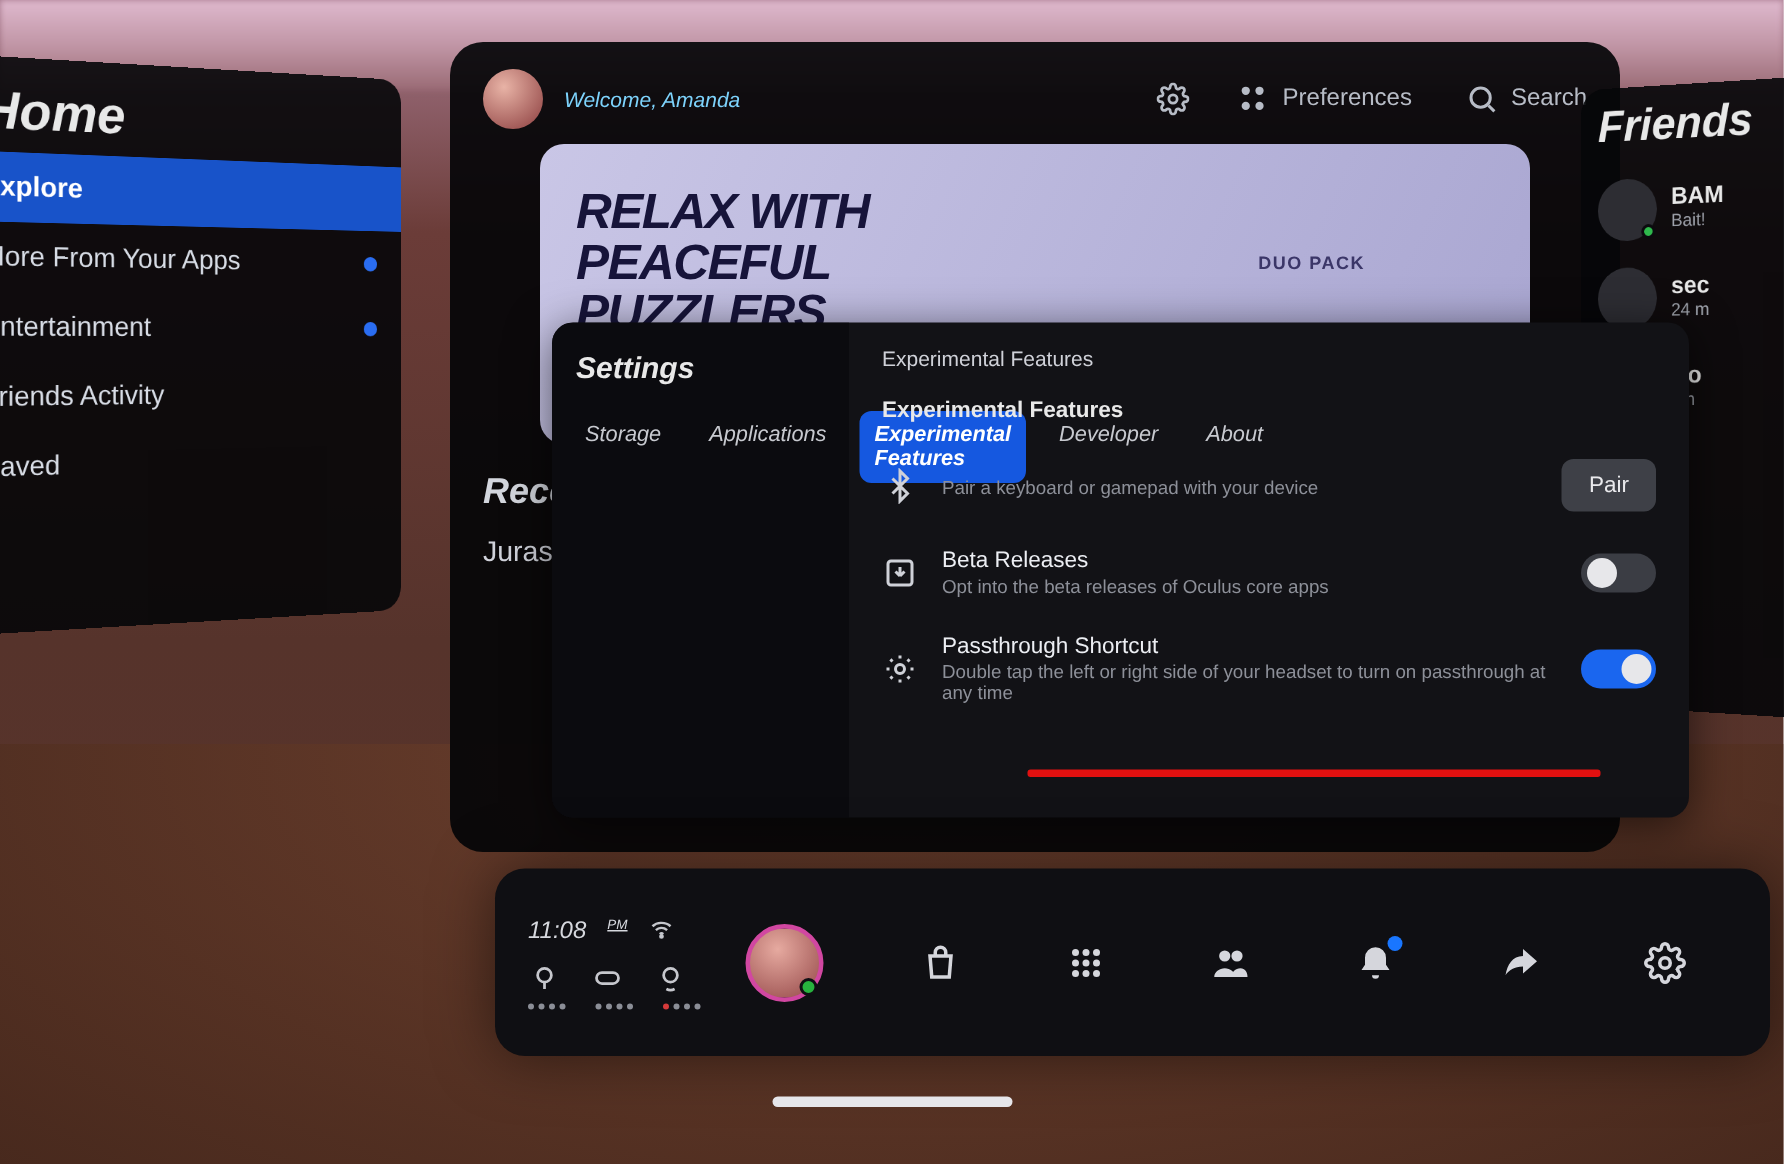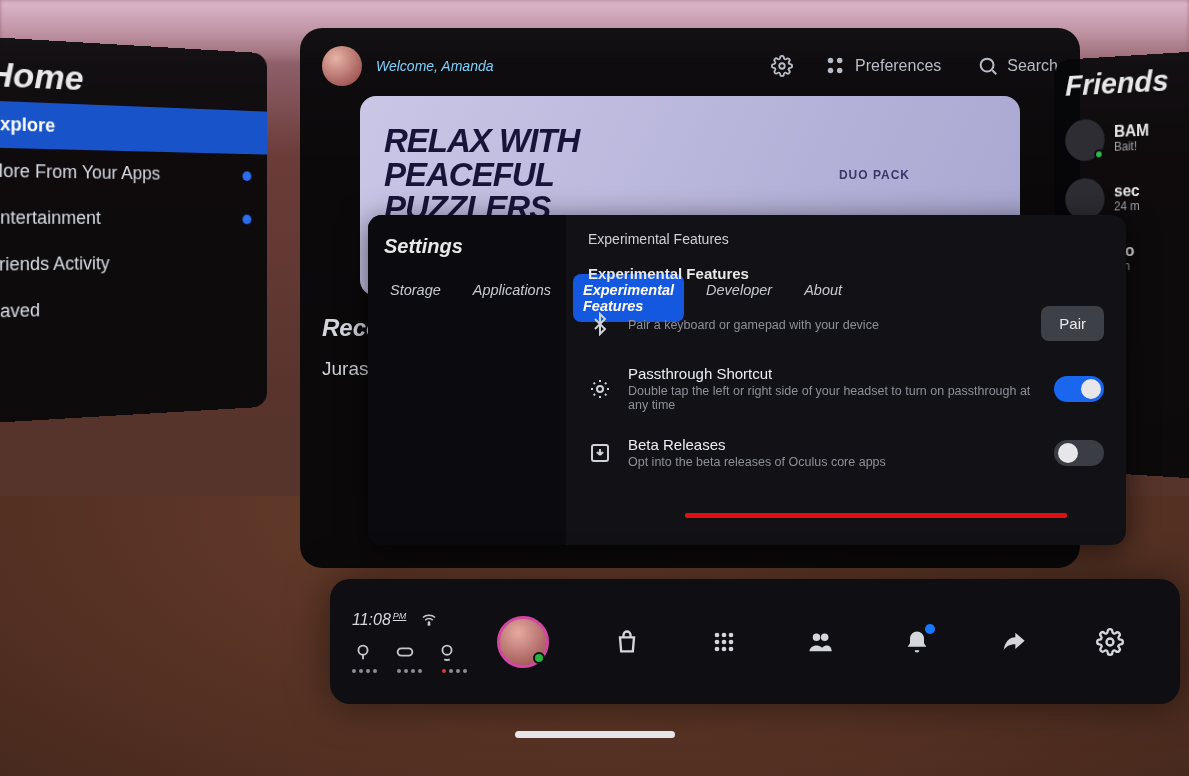--- a/index.html
+++ b/index.html
@@ -96,21 +96,21 @@
   .redline{position:absolute;left:685px;top:513px;width:382px;height:5px;background:#e11010;border-radius:2px;z-index:9;}
 
   
   .taskbar{
     position:absolute;left:330px;bottom:72px;width:850px;height:125px;
     background:#0f0f13;border-radius:20px;display:flex;align-items:center;
     padding:0 22px;gap:8px;box-shadow:0 0 40px rgba(0,0,0,.5);
   }
   .tb-left{display:flex;flex-direction:column;align-items:flex-start;margin-right:14px;gap:6px;}
   .clock{font-size:16px;font-style:italic;color:#d6d8de;}
-  .clock sup{font-size:9px;margin-left:2px;text-decoration:underline;}
+  .clock sup{font-size:9px;margin-left:14px;text-decoration:underline;}
   .wifi{color:#c5c7cd;font-size:14px;}
   .mini-icons{display:flex;gap:20px;margin-top:4px;}
   .mini-icons .mic{width:22px;height:22px;color:#c6c7cd;display:flex;align-items:center;justify-content:center;}
   .mini-dots{display:flex;gap:20px;}
   .mini-dots span{display:flex;gap:3px;}
   .mini-dots i{width:4px;height:4px;border-radius:50%;background:#8b8e97;display:block;}
   .mini-dots span.red i:first-child{background:#d63a3a;}
 
   .tb-av{width:52px;height:52px;border-radius:50%;background:radial-gradient(circle at 40% 30%,#e6aaa0,#944848);border:3px solid #d147a1;position:relative;margin:0 22px 0 8px;}
   .tb-av .online{position:absolute;bottom:1px;right:1px;width:12px;height:12px;border-radius:50%;background:#28b23e;border:2px solid #0f0f13;}
@@ -260,45 +260,45 @@
       </div>
       <div class="txt">
         <div class="sub">Pair a keyboard or gamepad with your device</div>
       </div>
       <button class="btn">Pair</button>
     </div>
 
     <div class="row">
       <div class="ic">
         <svg viewBox="0 0 24 24" fill="none" stroke="currentColor" stroke-width="2">
+            <rect x="4" y="4" width="16" height="16" rx="2"></rect>
+            <path d="M12 8v6m0 0 3-3m-3 3-3-3"></path>
+          </svg>
+      </div>
+      <div class="txt">
+        <div class="ttl">Beta Releases</div>
+        <div class="sub">Opt into the beta releases of Oculus core apps</div>
+      </div>
+      <div class="toggle">
+          <div class="knob"></div>
+        </div>
+    </div>
+
+    <div class="row">
+      <div class="ic">
+        <svg viewBox="0 0 24 24" fill="none" stroke="currentColor" stroke-width="2">
             <circle cx="12" cy="12" r="3"></circle>
             <path d="M12 3v2M12 19v2M3 12h2M19 12h2M5.6 5.6l1.4 1.4M17 17l1.4 1.4M17 7l1.4-1.4M5.6 18.4 7 17"></path>
           </svg>
       </div>
       <div class="txt">
         <div class="ttl">Passthrough Shortcut</div>
         <div class="sub">Double tap the left or right side of your headset to turn on passthrough at any time</div>
       </div>
       <div class="toggle on">
-          <div class="knob"></div>
-        </div>
-    </div>
-
-    <div class="row">
-      <div class="ic">
-        <svg viewBox="0 0 24 24" fill="none" stroke="currentColor" stroke-width="2">
-            <rect x="4" y="4" width="16" height="16" rx="2"></rect>
-            <path d="M12 8v6m0 0 3-3m-3 3-3-3"></path>
-          </svg>
-      </div>
-      <div class="txt">
-        <div class="ttl">Beta Releases</div>
-        <div class="sub">Opt into the beta releases of Oculus core apps</div>
-      </div>
-      <div class="toggle">
           <div class="knob"></div>
         </div>
     </div>
   </div>
 </div>
 
 <div class="redline"></div>
 
 <div class="taskbar">
   <div class="tb-left">

